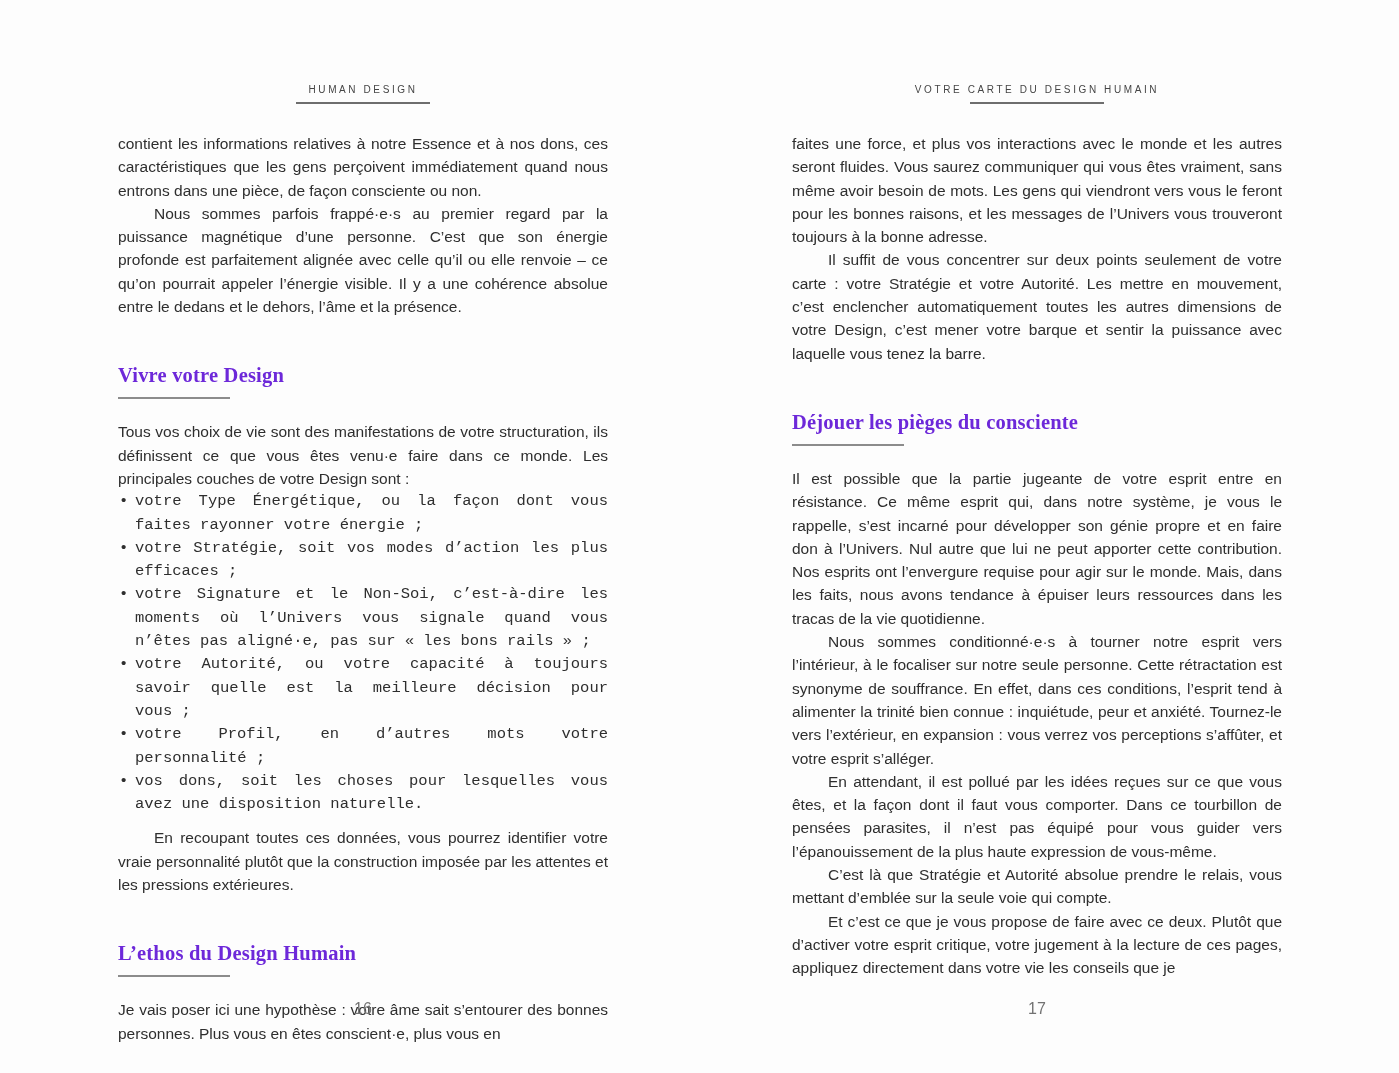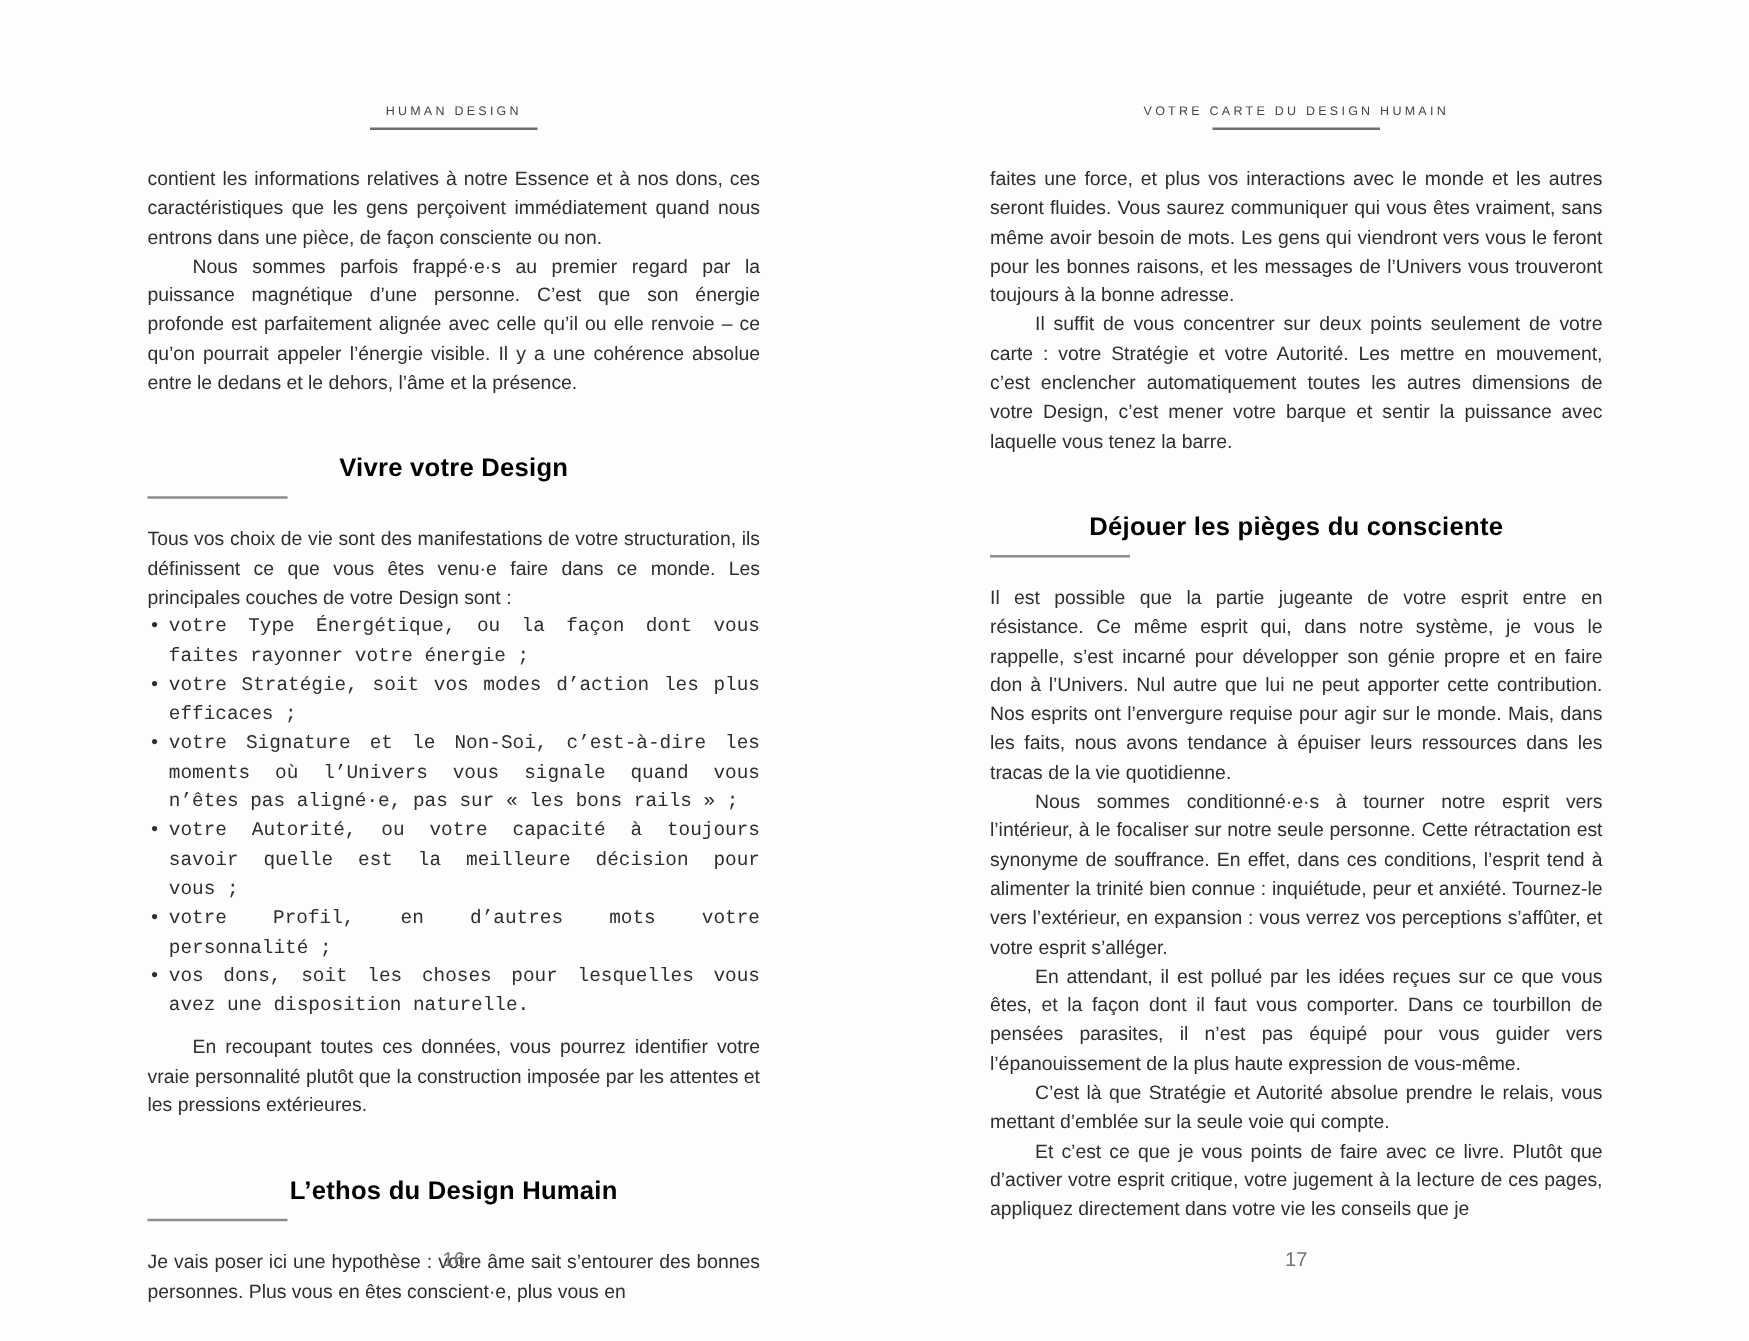--- a/index.html
+++ b/index.html
@@ -30,23 +30,23 @@
     position: absolute; top: 132px; left: 0; width: 100%;
     font-size: 15.5px; line-height: 23.3px;
     text-align: justify; color: #2e2e2e;
   }
   .para { text-align: justify; }
   .para.indent { text-indent: 36px; }
   .para.gap-above { margin-top: 10px; }
 
   .section-heading {
     position: relative;
-    font-size: 20.5px; line-height: 26px; font-weight: bold; color: #000000;
+    font-size: 20.5px; line-height: 26px; font-weight: bold; color: #6d28d9;
     margin: 44px 0 21px; padding-bottom: 11px;
-    text-align: center; letter-spacing: 0.2px;
+    text-align: left; letter-spacing: 0.2px; font-family: Liberation Serif, serif;
   }
   .section-heading::after {
     content: ""; position: absolute; left: 0; bottom: 0;
     width: 112px; height: 2px; background: #8c8c8c;
   }
 
   .bullet-list { list-style: none; }
   .bullet-item { position: relative; padding-left: 17px; text-align: justify; font-family: Liberation Mono, monospace; }
   .bullet-item::before { content: "\2022"; position: absolute; left: 1px; }
 
@@ -99,19 +99,19 @@
 
     <div class="body-text">
       <p class="para">faites une force, et plus vos interactions avec le monde et les autres seront fluides. Vous saurez communiquer qui vous êtes vraiment, sans même avoir besoin de mots. Les gens qui viendront vers vous le feront pour les bonnes raisons, et les messages de l’Univers vous trouveront toujours à la bonne adresse.</p>
       <p class="para indent">Il suffit de vous concentrer sur deux points seulement de votre carte&nbsp;: votre Stratégie et votre Autorité. Les mettre en mouvement, c’est enclencher automatiquement toutes les autres dimensions de votre Design, c’est mener votre barque et sentir la puissance avec laquelle vous tenez la barre.</p>
 
       <h2 class="section-heading">Déjouer les pièges du consciente</h2>
       <p class="para">Il est possible que la partie jugeante de votre esprit entre en résistance. Ce même esprit qui, dans notre système, je vous le rappelle, s’est incarné pour développer son génie propre et en faire don à l’Univers. Nul autre que lui ne peut apporter cette contribution. Nos esprits ont l’envergure requise pour agir sur le monde. Mais, dans les faits, nous avons tendance à épuiser leurs ressources dans les tracas de la vie quotidienne.</p>
       <p class="para indent">Nous sommes conditionné·e·s à tourner notre esprit vers l’intérieur, à le focaliser sur notre seule personne. Cette rétractation est synonyme de souffrance. En effet, dans ces conditions, l’esprit tend à alimenter la trinité bien connue&nbsp;: inquiétude, peur et anxiété. Tournez-le vers l’extérieur, en expansion&nbsp;: vous verrez vos perceptions s’affûter, et votre esprit s’alléger.</p>
       <p class="para indent">En attendant, il est pollué par les idées reçues sur ce que vous êtes, et la façon dont il faut vous comporter. Dans ce tourbillon de pensées parasites, il n’est pas équipé pour vous guider vers l’épanouissement de la plus haute expression de vous-même.</p>
       <p class="para indent">C’est là que Stratégie et Autorité absolue prendre le relais, vous mettant d’emblée sur la seule voie qui compte.</p>
-      <p class="para indent">Et c’est ce que je vous points de faire avec ce livre. Plutôt que d’activer votre esprit critique, votre jugement à la lecture de ces pages, appliquez directement dans votre vie les conseils que je</p>
+      <p class="para indent">Et c’est ce que je vous propose de faire avec ce deux. Plutôt que d’activer votre esprit critique, votre jugement à la lecture de ces pages, appliquez directement dans votre vie les conseils que je</p>
     </div>
 
     <div class="page-number">17</div>
   </section>
 
 </div>
 
 </body></html>

